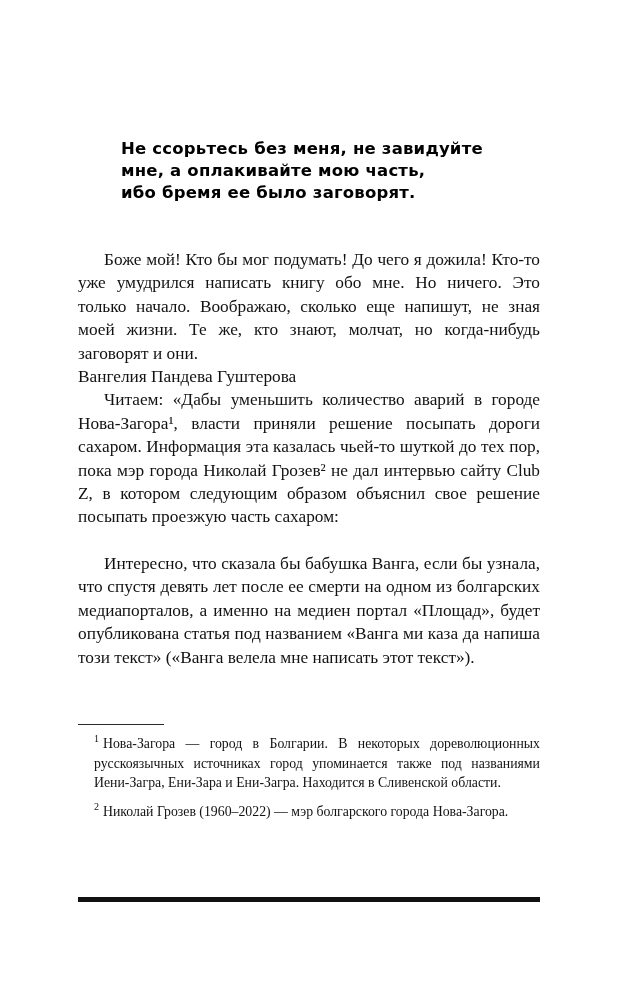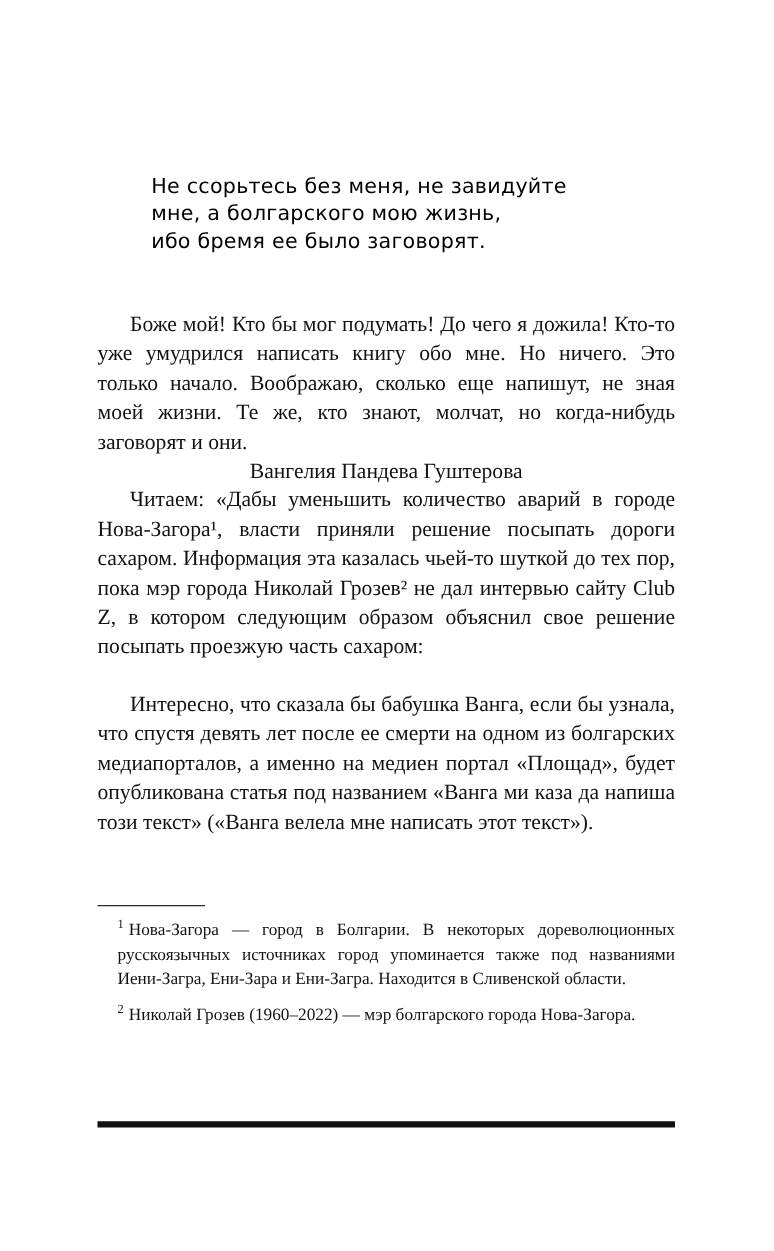--- a/index.html
+++ b/index.html
@@ -16,21 +16,21 @@
     font-family: "Liberation Serif", serif;
     color: #121212;
   }
   
   .epigraph {
     position: absolute;
     top: 138px;
     left: 121px;
     width: 400px;
     font-family: "DejaVu Sans", sans-serif;
-    font-weight: 400;
+    font-weight: 700;
     font-size: 16.5px;
     line-height: 22px;
     color: #000000;
     letter-spacing: 0.2px;
   }
   
   .body-text {
     position: absolute;
     top: 248px;
     left: 78px;
@@ -39,21 +39,21 @@
     line-height: 23.4px;
     text-align: justify;
   }
   .body-text p {
     margin: 0;
   }
   .para.indent {
     text-indent: 26px;
   }
   .attribution {
-    text-align: center;
+    text-align: left;
     text-indent: 0;
   }
   .spaced-before {
     margin-top: 23px !important;
   }
   
   .footnotes {
     position: absolute;
     top: 724px;
     left: 78px;
@@ -86,21 +86,21 @@
     background: #111111;
   }
 </style>
 </head>
 <body>
 
 <div class="page">
 
   <div class="epigraph">
     <div class="epigraph-line">Не ссорьтесь без меня, не завидуйте</div>
-    <div class="epigraph-line">мне, а болгарского мою жизнь,</div>
+    <div class="epigraph-line">мне, а оплакивайте мою часть,</div>
     <div class="epigraph-line">ибо бремя ее было заговорят.</div>
   </div>
 
   <div class="body-text">
     <p class="para indent">Боже мой! Кто бы мог подумать! До чего я дожила! Кто-то уже умудрился написать книгу обо мне. Но ничего. Это только начало. Воображаю, сколько еще напишут, не зная моей жизни. Те же, кто знают, молчат, но когда-нибудь заговорят и они.</p>
     <p class="attribution">Вангелия Пандева Гуштерова</p>
     <p class="para indent">Читаем: «Дабы уменьшить количество аварий в городе Нова-Загора¹, власти приняли решение посыпать дороги сахаром. Информация эта казалась чьей-то шуткой до тех пор, пока мэр города Николай Грозев² не дал интервью сайту Club Z, в котором следующим образом объяснил свое решение посыпать проезжую часть сахаром:</p>
     <p class="para indent spaced-before">Интересно, что сказала бы бабушка Ванга, если бы узнала, что спустя девять лет после ее смерти на одном из болгарских медиапорталов, а именно на медиен портал «Площад», будет опубликована статья под названием «Ванга ми каза да напиша този текст» («Ванга велела мне написать этот текст»).</p>
   </div>
 

